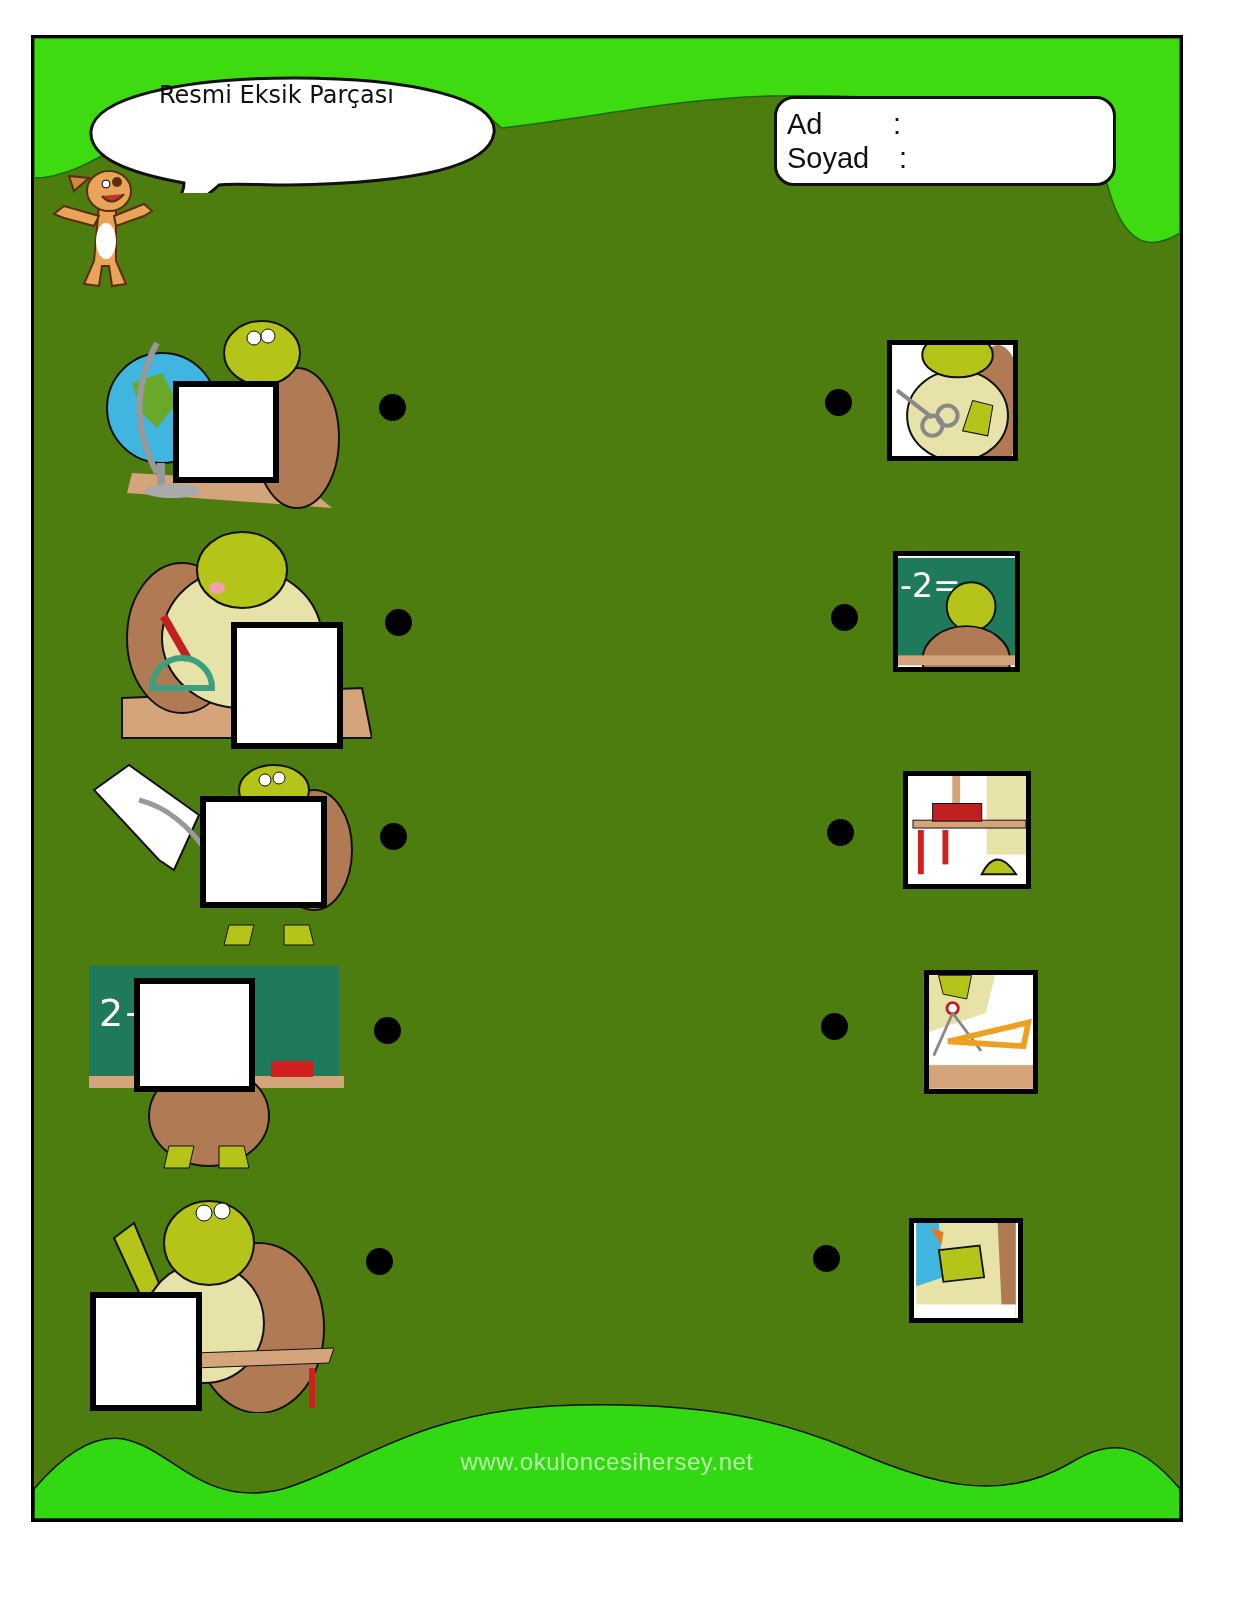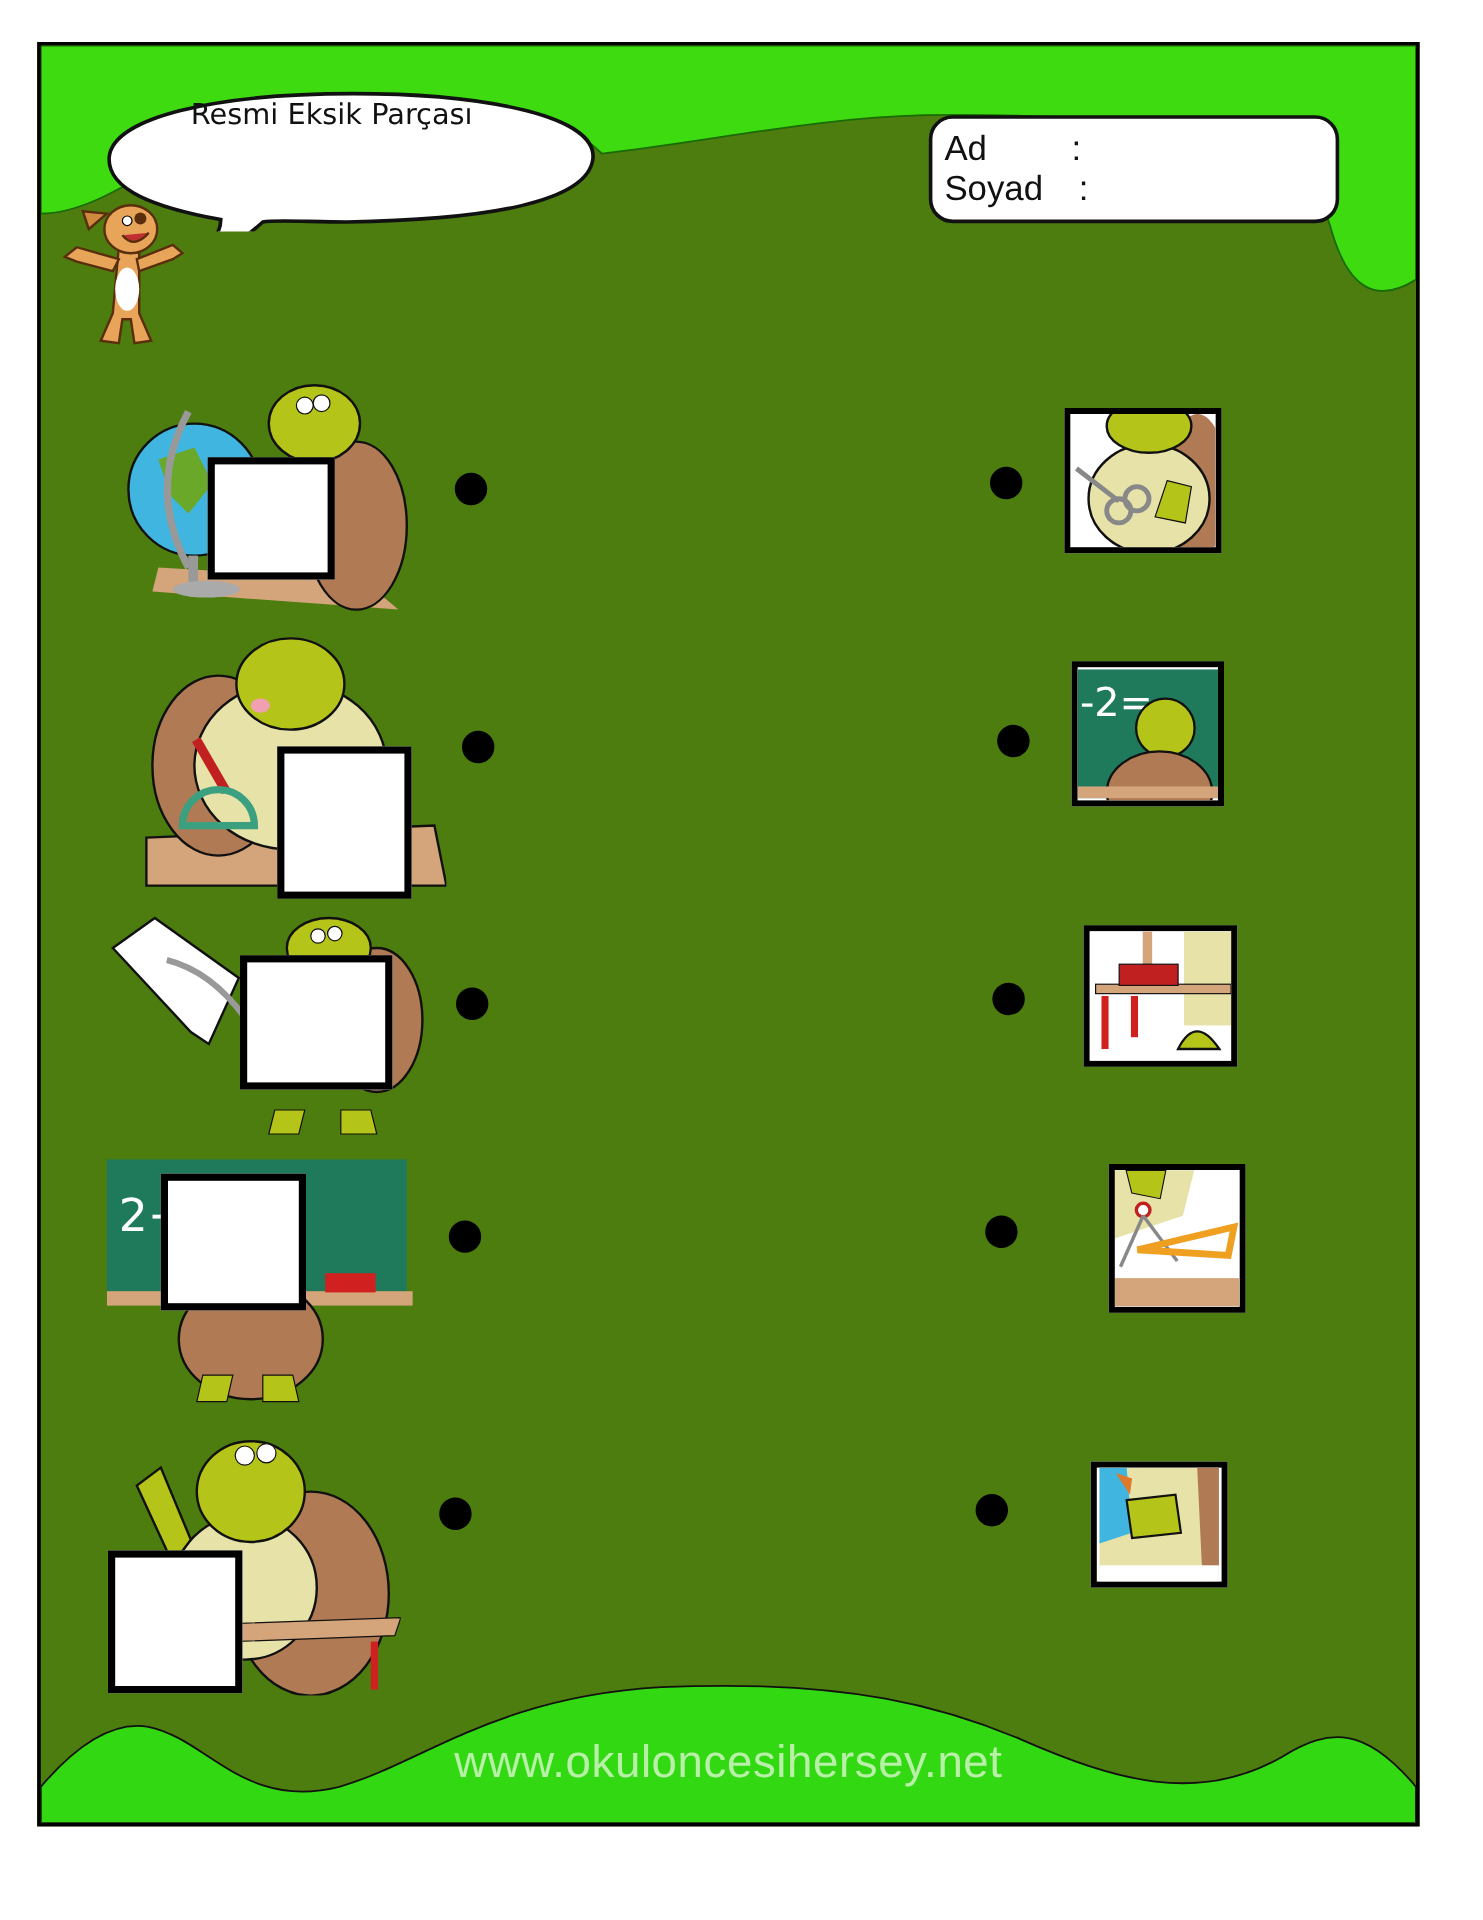--- a/index.html
+++ b/index.html
@@ -15,21 +15,21 @@
   .name-row { position: absolute; left: 10px; font-size: 29px; color: #111; line-height: 34px; }
   .name-row .lbl { display: inline-block; width: 106px; }
   .row-ad { top: 8px; }
   .row-soyad { top: 42px; }
   .row-soyad .lbl { width: 112px; }
   .pic { position: absolute; }
   .hole { position: absolute; background: #fff; border: 6px solid #000; box-sizing: border-box; }
   .dot { position: absolute; width: 27px; height: 27px; border-radius: 50%; background: #000; }
   .piece { position: absolute; border: 5px solid #000; box-sizing: border-box; overflow: hidden; background: #fff; }
   .piece svg { width: 100%; height: 100%; display: block; }
-  .footer-url { position: absolute; left: 0; width: 100%; top: 1410px; text-align: center; font-size: 38px; color: #b8f0a8; letter-spacing: 0.5px; }
+  .footer-url { position: absolute; left: 0; width: 100%; top: 1410px; text-align: center; font-size: 24px; color: #b8f0a8; letter-spacing: 0.5px; }
   .footer-sub { position: absolute; left: 0; width: 100%; top: 1450px; text-align: center; font-size: 19px; color: #b8f0a8; }
 </style>
 </head>
 <body>
 
 <div class="page-frame">
 
   <svg class="wave wave-top" viewBox="0 0 1152 230" preserveAspectRatio="none">
     <path d="M0,0 L1152,0 L1152,195 C1120,215 1095,205 1080,150 C1060,80 950,55 740,58 C650,60 560,80 470,90 C420,40 300,40 200,60 C120,72 60,140 0,140 Z" fill="#3ddb0f" stroke="#1a6a05" stroke-width="1.5"></path>
   </svg>

